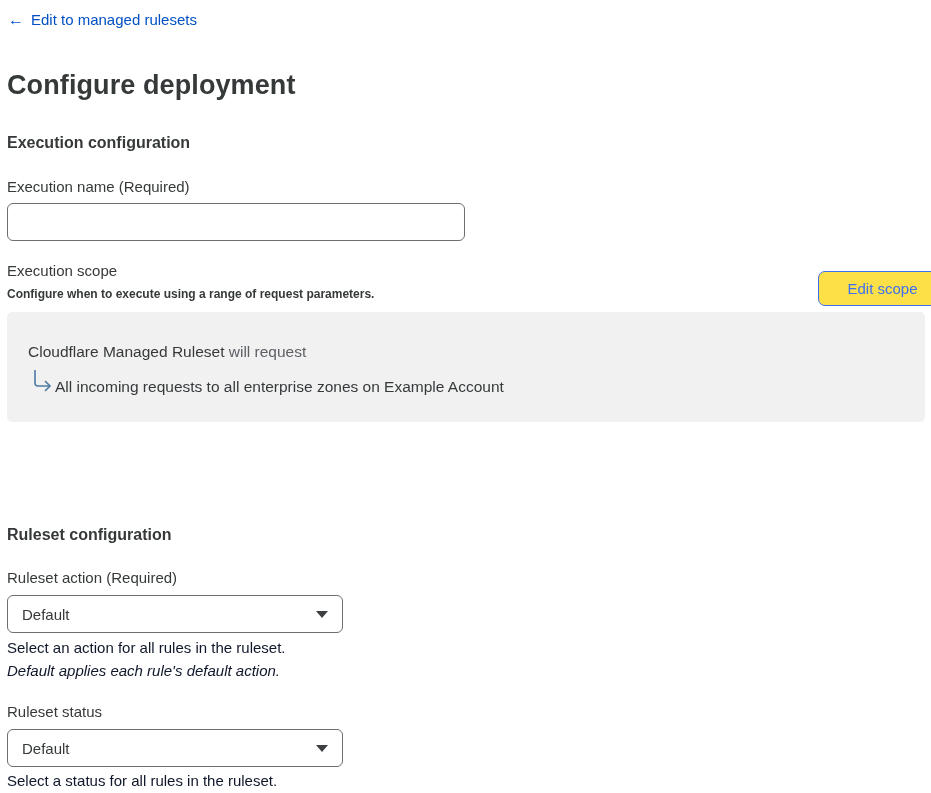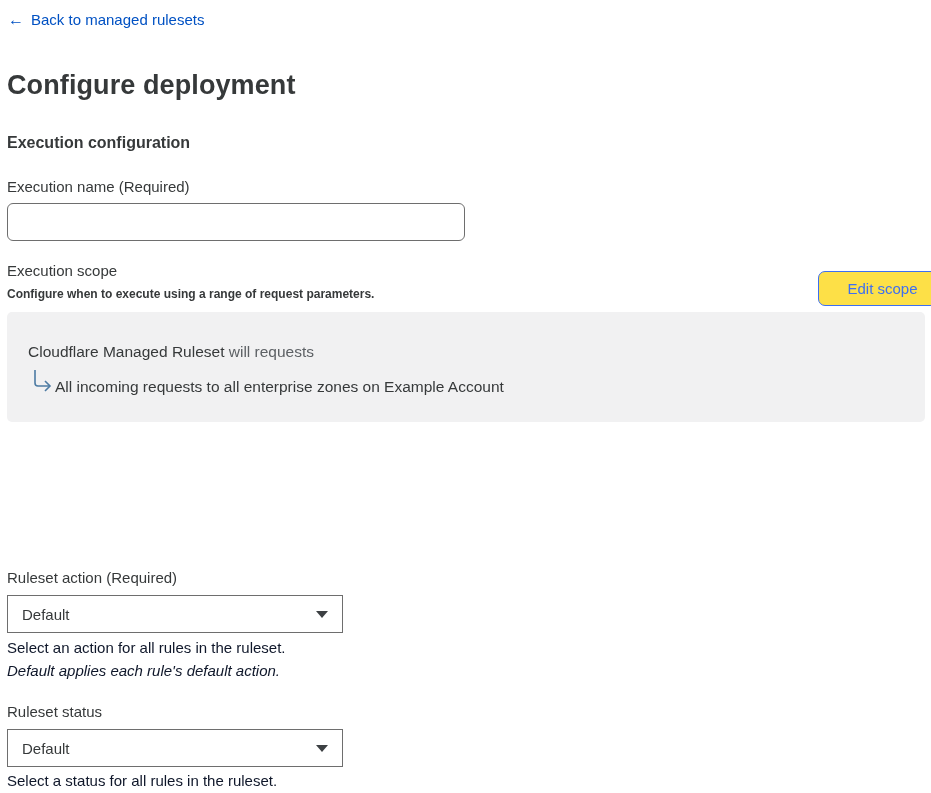--- a/index.html
+++ b/index.html
@@ -115,21 +115,21 @@
     left: 48px; top: 66px;
     font-size: 15.5px;
     color: #36393a;
   }
 
   
   .select-box {
     left: 7px;
     width: 336px; height: 38px;
     border: 1px solid #6e6e6e;
-    border-radius: 0;
+    border-radius: 6px;
     background: #ffffff;
     display: flex;
     align-items: center;
     padding: 8px 14px;
     font-size: 15px;
     color: #36393a;
     cursor: pointer;
   }
   .select-box .caret {
     margin-left: auto;
@@ -146,45 +146,46 @@
     line-height: 23px;
   }
 </style>
 </head>
 <body>
 
 <div class="page">
 
   <a class="abs back-link">
     <span class="arrow">←</span>
-    <span>Back to managed rulesets</span>
+    <span>Edit to managed rulesets</span>
   </a>
 
   <h1 class="abs page-title">Configure deployment</h1>
 
   <h2 class="abs section-title" style="top:134px;">Execution configuration</h2>
 
   <label class="abs field-label" style="top:178px;">Execution name (Required)</label>
   <input class="abs text-input" type="text" value="" style="">
 
   <div class="abs scope-label">Execution scope</div>
   <div class="abs scope-desc">Configure when to execute using a range of request parameters.</div>
   <button class="abs edit-scope-btn">Edit scope</button>
 
   <div class="abs scope-panel">
     <div class="panel-line1">
-      <span class="ruleset-name">Cloudflare Managed Ruleset</span><span class="will-execute"> will requests</span>
+      <span class="ruleset-name">Cloudflare Managed Ruleset</span><span class="will-execute"> will request</span>
     </div>
     <svg class="panel-arrow" viewBox="0 0 22 24">
       <path d="M4 1 V14 Q4 17 7 17 H18" fill="none" stroke="#4d7ba3" stroke-width="1.6"></path>
       <path d="M14 12 L19 17 L14 22" fill="none" stroke="#4d7ba3" stroke-width="1.6"></path>
     </svg>
     <div class="panel-line2">All incoming requests to all enterprise zones on Example Account</div>
   </div>
 
+  <h2 class="abs section-title" style="top:526px;">Ruleset configuration</h2>
 
   <label class="abs field-label" style="top:569px;">Ruleset action (Required)</label>
   <div class="abs select-box" style="top:595px;" role="combobox">
     <span>Default</span>
     <span class="caret"></span>
   </div>
   <div class="abs help-text" style="top:636px;">Select an action for all rules in the ruleset.</div>
   <div class="abs help-text" style="top:659px;font-style:italic;">Default applies each rule's default action.</div>
 
   <label class="abs field-label" style="top:703px;">Ruleset status</label>

